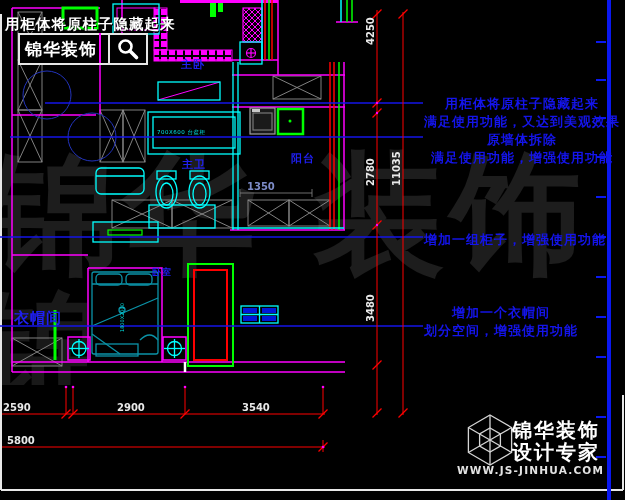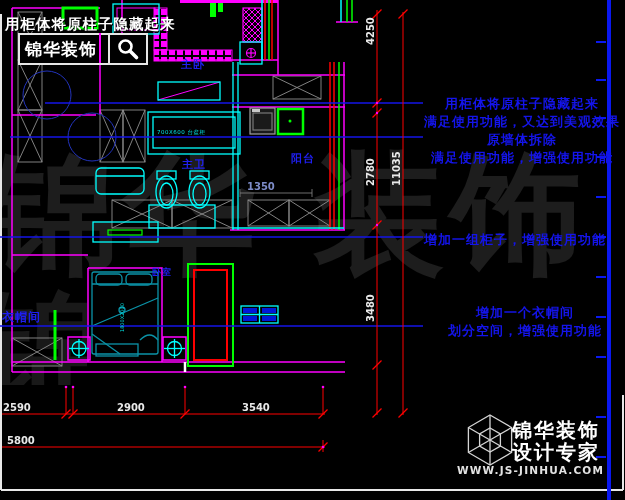--- a/index.html
+++ b/index.html
@@ -311,33 +311,33 @@
         <line x1="596" y1="357" x2="606" y2="357"></line>
           <line x1="596" y1="417" x2="606" y2="417"></line>
         <line x1="596" y1="457" x2="606" y2="457"></line>
       </g>
     </g>
   </svg>
 
   <div class="roomlabel" style="left:181px;top:57px;">主卧</div>
   <div class="roomlabel" style="left:182px;top:157px;">主卫</div>
   <div class="roomlabel" style="left:279px;top:151px;margin-left:12px;">阳台</div>
-  <div class="roomlabel" style="left:2px;top:309px;font-size:12px;">衣帽间</div>
+  <div class="roomlabel" style="left:14px;top:309px;font-size:15px;">衣帽间</div>
   <div class="roomlabel" style="left:152px;top:266px;font-size:9px;">卧室</div>
 
   <div class="notes" style="left:424px;top:95px;">
     <div>用柜体将原柱子隐藏起来</div>
     <div>满足使用功能，又达到美观效果</div>
     <div>原墙体拆除</div>
     <div>满足使用功能，增强使用功能</div>
   </div>
   <div class="notes" style="left:424px;top:231px;">
     <div>增加一组柜子，增强使用功能</div>
   </div>
-  <div class="notes" style="left:424px;top:304px;margin-left:24px;">
+  <div class="notes" style="left:424px;top:304px;">
     <div>增加一个衣帽间</div>
     <div>划分空间，增强使用功能</div>
   </div>
 
   <div class="tagline">用柜体将原柱子隐藏起来</div>
   <div class="brandbox">
     <span class="txt">锦华装饰</span>
     <span class="mag">
       <svg width="24" height="24" viewBox="0 0 24 24">
         <circle cx="9.5" cy="9.5" r="6" fill="none" stroke="#fff" stroke-width="2.6"></circle>

